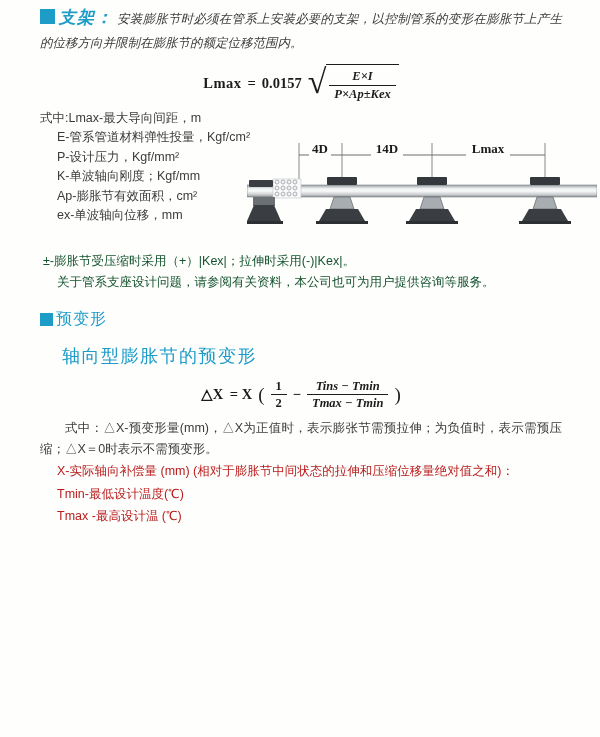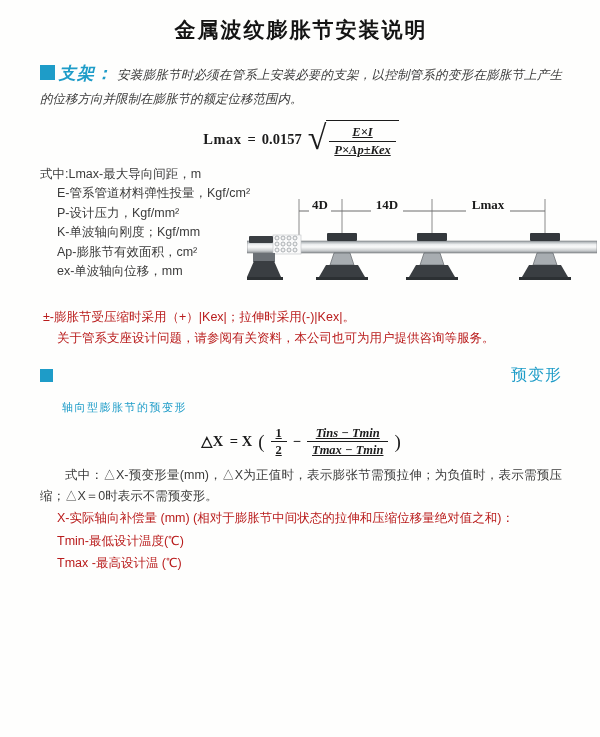--- a/index.html
+++ b/index.html
@@ -18,54 +18,53 @@
   .bullet.mid{width:13px;height:13px;}
 
   .inline-header{color:#1e9cc8;font-size:17px;font-weight:bold;letter-spacing:1px;}
   .p-first{margin-top:4px;font-style:italic;}
 
   
   .formula-row{display:flex;justify-content:center;align-items:center;gap:6px;
                font-family:"Liberation Serif",serif;color:#1c1c1c;font-weight:bold;
                font-size:14.5px;margin:10px 0 6px 0;}
   .frac{display:inline-flex;flex-direction:column;align-items:center;line-height:1.3;
-        font-size:12.5px;font-style:italic;font-weight:bold;text-decoration:underline;}
+        font-size:12.5px;font-style:italic;font-weight:bold;}
   .frac .num{padding:0 5px;}
   .frac .den{border-top:1.2px solid #1c1c1c;padding:0 5px;}
   .sqrt{display:inline-flex;align-items:flex-start;}
   .sqrt-sign{font-size:34px;font-weight:normal;line-height:0.9;transform:translateY(3px);}
   .sqrt-body{border-top:1.6px solid #1c1c1c;padding:2px 3px 0 3px;}
   .sqrt-body .frac .num{padding-bottom:1px;}
   .paren{font-size:19px;font-weight:normal;}
   .fx-lhs{letter-spacing:0.5px;}
 
   
   .defs-block{position:relative;margin-top:0;min-height:142px;}
   .def-line{font-size:12.5px;color:#3b3b3b;line-height:19.5px;}
   .def-sub{padding-left:17px;}
-  .note-line{font-size:12.5px;color:#b91c1c;line-height:1.7;}
+  .note-line{font-size:12.5px;color:#14532d;line-height:1.7;}
   .note-pm{padding-left:3px;}
   .note-svc{padding-left:17px;}
 
   .diagram{position:absolute;left:207px;top:30px;width:350px;height:92px;}
   .dim-label{font-family:"Liberation Serif",serif;font-weight:bold;font-size:13px;fill:#1a1a1a;}
 
   .sec-header{display:flex;align-items:center;gap:3px;color:#1e9cc8;font-size:16px;
-              font-weight:500;margin:16px 0 7px 0;letter-spacing:1px;justify-content:space-between;}
-  .sub-header{color:#1e9cc8;font-size:11px;font-weight:500;letter-spacing:1.5px;margin:14px 0 8px 0;}
+              font-weight:500;margin:16px 0 7px 0;letter-spacing:1px;}
+  .sub-header{color:#1e9cc8;font-size:18px;font-weight:500;letter-spacing:1.5px;margin:14px 0 8px 0;}
   .sub-header.axial{padding-left:22px;}
 
   .line-left{font-size:12.5px;color:#b91c1c;line-height:1.8;padding-left:17px;}
 </style>
 </head>
 <body>
 
 <div class="page">
 
-  <h1 class="doc-title">金属波纹膨胀节安装说明</h1>
 
   <p class="body-text p-first">
     <span class="bullet big"></span>
     <span class="inline-header">支架：</span>
     <span>安装膨胀节时必须在管系上安装必要的支架，以控制管系的变形在膨胀节上产生的位移方向并限制在膨胀节的额定位移范围内。</span>
   </p>
 
   <div class="formula-row">
     <span class="fx-lhs">Lmax</span>
     <span>=</span>

